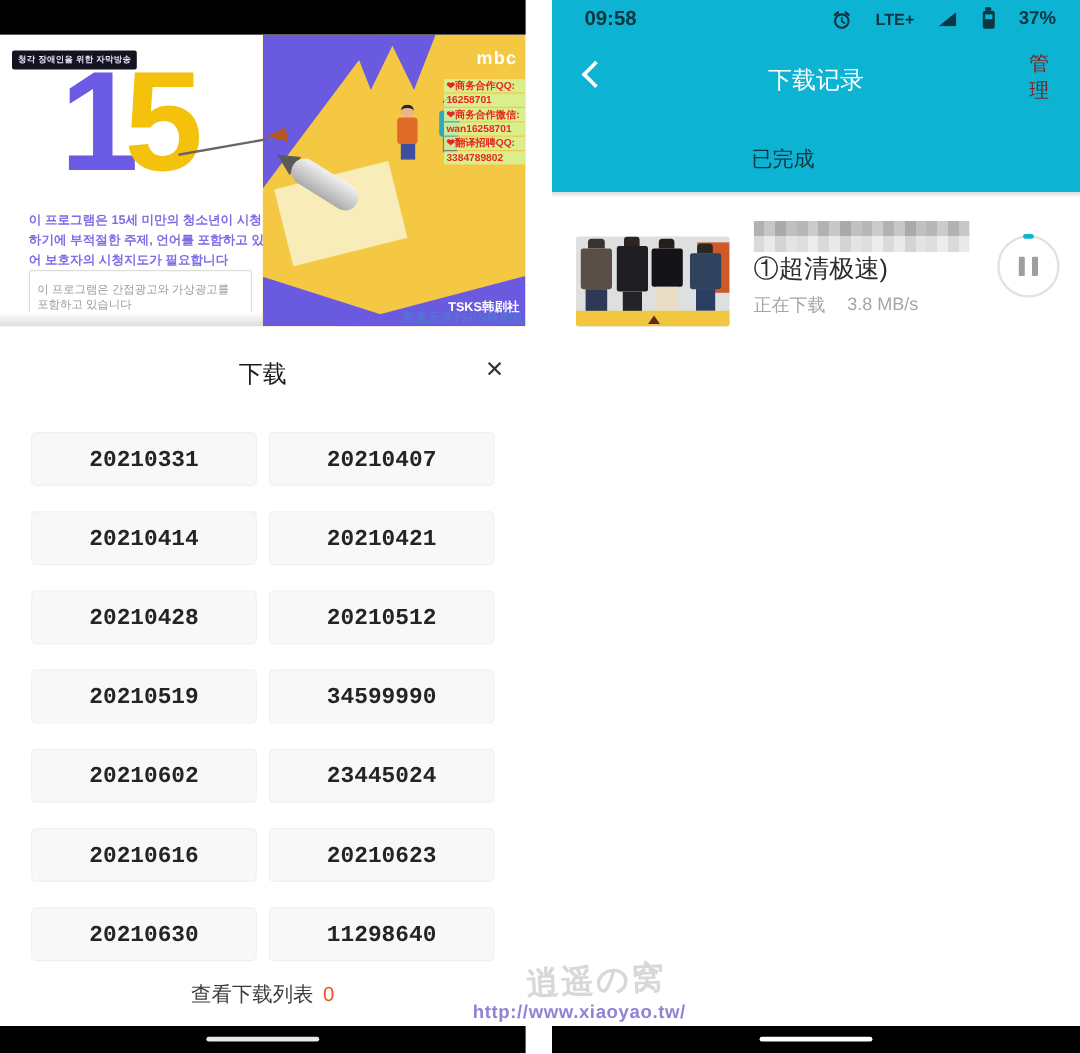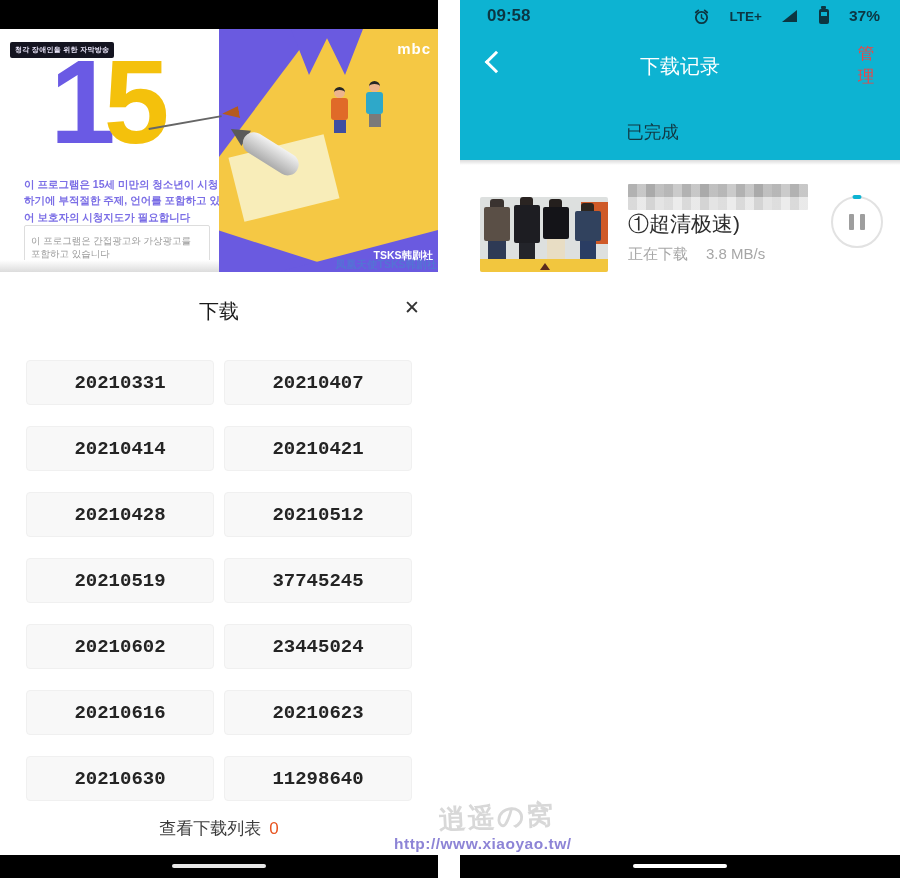--- a/index.html
+++ b/index.html
@@ -79,21 +79,21 @@
   .lte{font-size:13.5px;font-weight:bold;}
   .sig{width:15px;height:12px;background:#0c3642;clip-path:polygon(100% 0,100% 100%,0 100%);}
   .batt{position:relative;width:10px;height:15px;background:#0c3642;border-radius:2px;margin-left:2px;}
   .batt::before{content:"";position:absolute;left:2.5px;top:-2.5px;width:5px;height:2.5px;background:#0c3642;
                 border-radius:1px;}
   .batt::after{content:"";position:absolute;left:2px;top:3px;width:6px;height:4px;background:#0db3d2;}
   .pct{font-size:15.5px;font-weight:bold;}
   .r-back{left:28px;top:54px;width:13px;height:13px;border-left:3px solid #fff;border-bottom:3px solid #fff;
           transform:rotate(45deg);cursor:pointer;}
   .r-title{left:0;top:53px;width:440px;text-align:center;color:#fff;font-size:20px;}
-  .r-action{right:24px;top:42px;width:20px;color:#ef4444;font-size:16.5px;line-height:23px;
+  .r-action{right:24px;top:42px;width:20px;color:#7f1d1d;font-size:16.5px;line-height:23px;
             word-break:break-all;text-align:center;cursor:pointer;}
   .r-tabs{left:0;top:104px;width:385px;height:56px;display:flex;}
   .tab{position:relative;flex:1;display:flex;align-items:center;justify-content:center;
        font-size:17.5px;color:#113640;cursor:pointer;}
   .tab-underline{display:none;position:absolute;bottom:0;left:50%;transform:translateX(-50%);
                  width:54px;height:4px;background:#fff;}
   .tab.active .tab-underline{display:block;}
   .r-shadow{left:0;top:160px;width:440px;height:5px;
             background:linear-gradient(rgba(0,0,0,0.14),rgba(0,0,0,0));}
 
@@ -156,41 +156,49 @@
           <div class="head"></div>
             <div class="body"></div>
             <div class="legs"></div>
         </div>
         <div class="v-char char2">
           <div class="head"></div>
             <div class="body"></div>
             <div class="legs"></div>
         </div>
         <div class="v-mbc abs">mbc</div>
+        <div class="v-qq abs">
+            <div class="qq-line">❤商务合作QQ:</div>
+            <div class="qq-line">16258701</div>
+            <div class="qq-line">❤商务合作微信:</div>
+            <div class="qq-line">wan16258701</div>
+            <div class="qq-line">❤翻译招聘QQ:</div>
+            <div class="qq-line">3384789802</div>
+          </div>
         <div class="v-tsks abs">TSKS韩剧社</div>
         <div class="v-wm2 abs">凤凰天使TSKS韩剧社</div>
       </div>
       <div class="v-arrow abs">
         <div class="line"></div>
           <div class="flag"></div>
       </div>
     </div>
 
     <div class="panel-title abs">下载</div>
     <div class="panel-close abs">✕</div>
 
     <div class="ep-grid abs">
         <div class="ep-btn">20210331</div>
         <div class="ep-btn">20210407</div>
         <div class="ep-btn">20210414</div>
         <div class="ep-btn">20210421</div>
         <div class="ep-btn">20210428</div>
         <div class="ep-btn">20210512</div>
         <div class="ep-btn">20210519</div>
-        <div class="ep-btn">37745245</div>
+        <div class="ep-btn">34599990</div>
         <div class="ep-btn">20210602</div>
         <div class="ep-btn">23445024</div>
         <div class="ep-btn">20210616</div>
         <div class="ep-btn">20210623</div>
         <div class="ep-btn">20210630</div>
         <div class="ep-btn">11298640</div>
       </div>
 
     <div class="panel-footer abs">
       <span>查看下载列表</span><span class="cnt">0</span>

